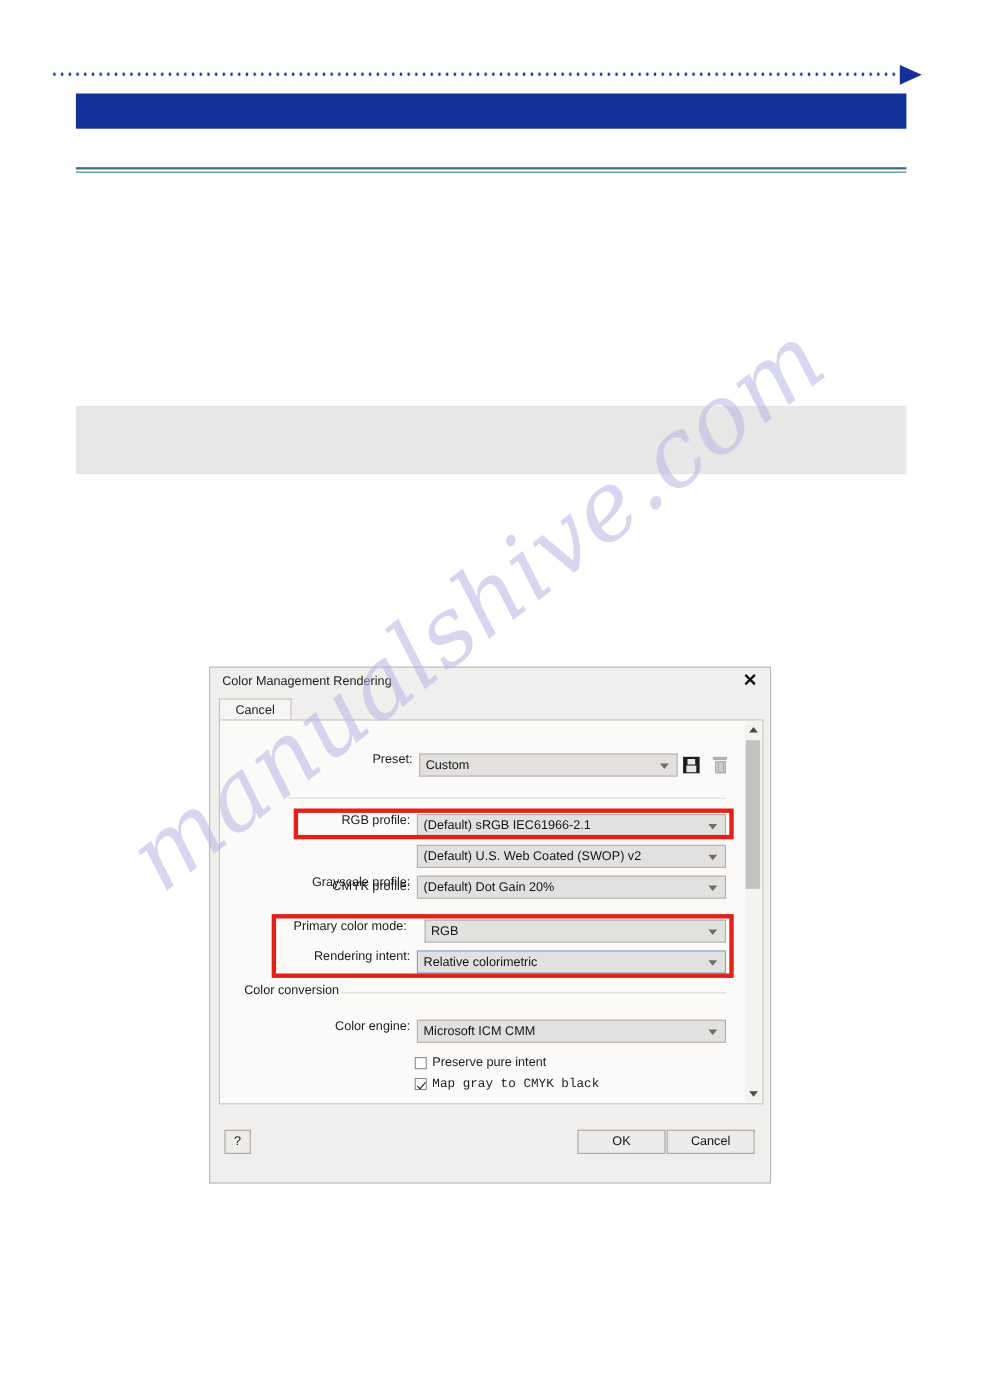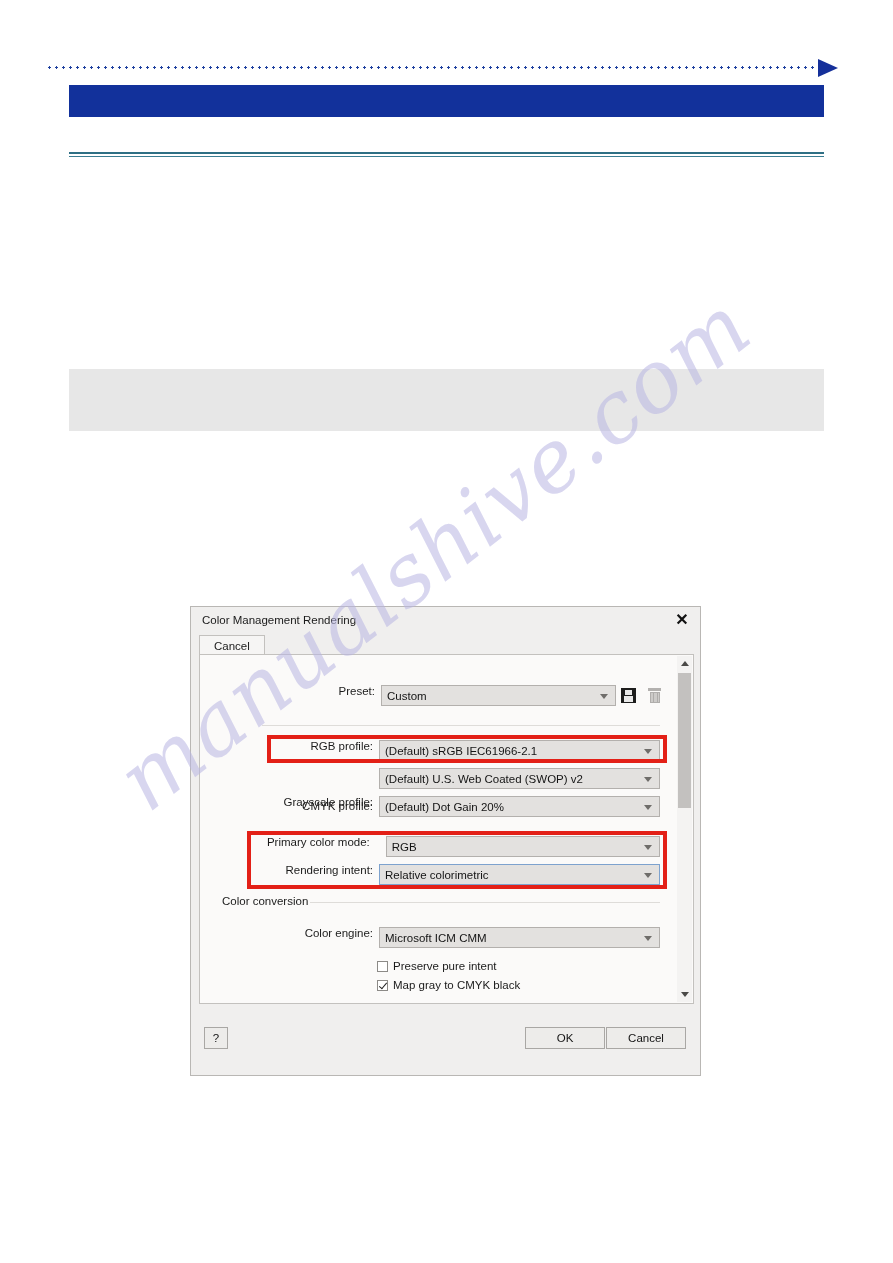--- a/index.html
+++ b/index.html
@@ -484,21 +484,21 @@
       <div class="combo" style="width:285px;">
         <span>Microsoft ICM CMM</span>
         <span class="arrow"></span>
       </div>
     </div>
 
     <div class="chkrow" style="left:177px; top:305px;">
       <span class="chkbox"></span>
       <span>Preserve pure intent</span>
     </div>
-    <div class="chkrow" style="left:177px; top:324px;">
+    <div class="chkrow" style="left:177px; top:324px;font-family:Liberation Mono, monospace;">
       <span class="chkbox checked"></span>
       <span>Map gray to CMYK black</span>
     </div>
 
     <div class="scrollbar">
       <div class="sb-btn up">
           <i></i>
         </div>
       <div class="sb-thumb"></div>
       <div class="sb-btn down">

